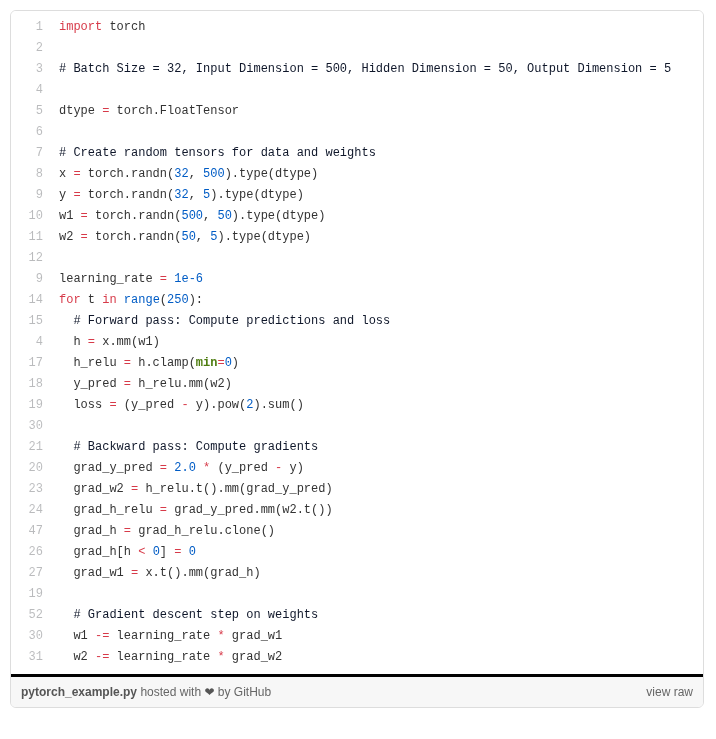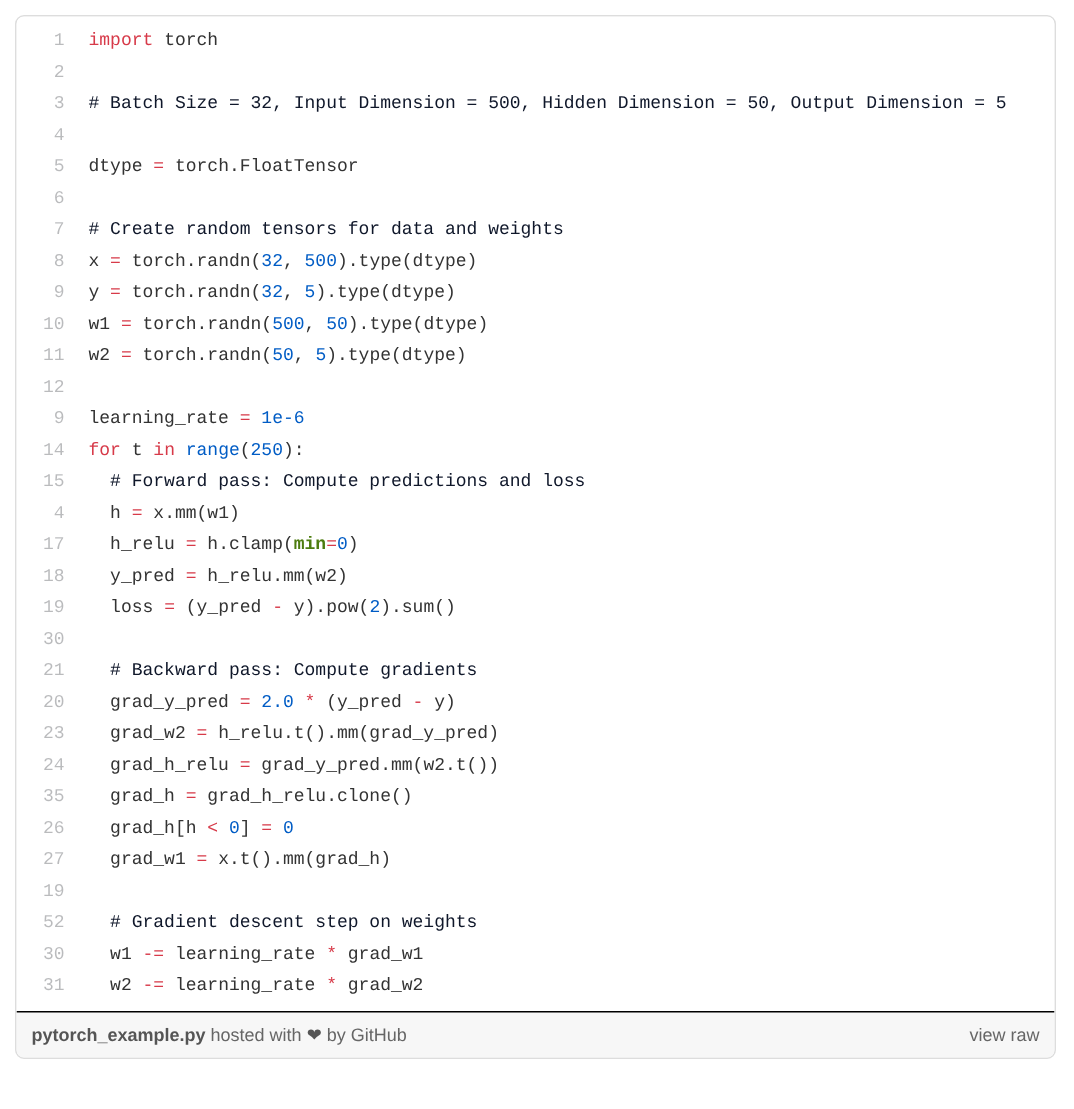--- a/index.html
+++ b/index.html
@@ -42,21 +42,21 @@
   }
   .code-lines div {
     height: 21px;
   }
   .footer {
     display: flex;
     justify-content: space-between;
     align-items: center;
     padding: 8px 10px;
     background: #f7f7f7;
-    border-top: 1px solid #000000;
+    border-top: 3px solid #000000;
     font-size: 12px;
     color: #666;
     gap: 20px;
   }
   .footer a {
     color: #666;
     text-decoration: none;
   }
   .footer .left b {
     color: #555;
@@ -95,21 +95,21 @@
         <div>15</div>
         <div>4</div>
         <div>17</div>
         <div>18</div>
         <div>19</div>
         <div>30</div>
         <div>21</div>
         <div>20</div>
         <div>23</div>
         <div>24</div>
-        <div>35</div>
+        <div>47</div>
         <div>26</div>
         <div>27</div>
         <div>19</div>
         <div>52</div>
         <div>30</div>
         <div>31</div>
       </div>
     <div class="code-lines" id="code-lines"><div><span class="kw">import</span> <span class="param">torch</span></div><div>&nbsp;</div><div><span class="comment"># Batch Size = 32, Input Dimension = 500, Hidden Dimension = 50, Output Dimension = 5</span></div><div>&nbsp;</div><div>dtype <span class="kw">=</span> torch.FloatTensor</div><div>&nbsp;</div><div><span class="comment"># Create random tensors for data and weights</span></div><div>x <span class="kw">=</span> torch.randn(<span class="num">32</span>, <span class="num">500</span>).type(dtype)</div><div>y <span class="kw">=</span> torch.randn(<span class="num">32</span>, <span class="num">5</span>).type(dtype)</div><div>w1 <span class="kw">=</span> torch.randn(<span class="num">500</span>, <span class="num">50</span>).type(dtype)</div><div>w2 <span class="kw">=</span> torch.randn(<span class="num">50</span>, <span class="num">5</span>).type(dtype)</div><div>&nbsp;</div><div>learning_rate <span class="kw">=</span> <span class="num">1e-6</span></div><div><span class="kw">for</span> t <span class="kw">in</span> <span class="num">range</span>(<span class="num">250</span>):</div><div>  <span class="comment"># Forward pass: Compute predictions and loss</span></div><div>  h <span class="kw">=</span> x.mm(w1)</div><div>  h_relu <span class="kw">=</span> h.clamp(<span class="arg">min</span><span class="kw">=</span><span class="num">0</span>)</div><div>  y_pred <span class="kw">=</span> h_relu.mm(w2)</div><div>  loss <span class="kw">=</span> (y_pred <span class="kw">-</span> y).pow(<span class="num">2</span>).sum()</div><div>&nbsp;</div><div>  <span class="comment"># Backward pass: Compute gradients</span></div><div>  grad_y_pred <span class="kw">=</span> <span class="num">2.0</span> <span class="kw">*</span> (y_pred <span class="kw">-</span> y)</div><div>  grad_w2 <span class="kw">=</span> h_relu.t().mm(grad_y_pred)</div><div>  grad_h_relu <span class="kw">=</span> grad_y_pred.mm(w2.t())</div><div>  grad_h <span class="kw">=</span> grad_h_relu.clone()</div><div>  grad_h[h <span class="kw">&lt;</span> <span class="num">0</span>] <span class="kw">=</span> <span class="num">0</span></div><div>  grad_w1 <span class="kw">=</span> x.t().mm(grad_h)</div><div>&nbsp;</div><div>  <span class="comment"># Gradient descent step on weights</span></div><div>  w1 <span class="kw">-=</span> learning_rate <span class="kw">*</span> grad_w1</div><div>  w2 <span class="kw">-=</span> learning_rate <span class="kw">*</span> grad_w2</div></div>
   </div>
   <div class="footer">

